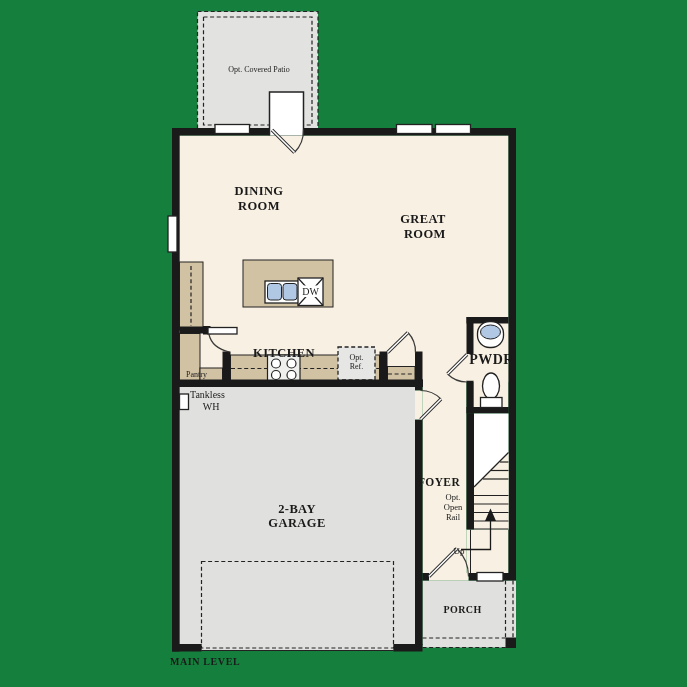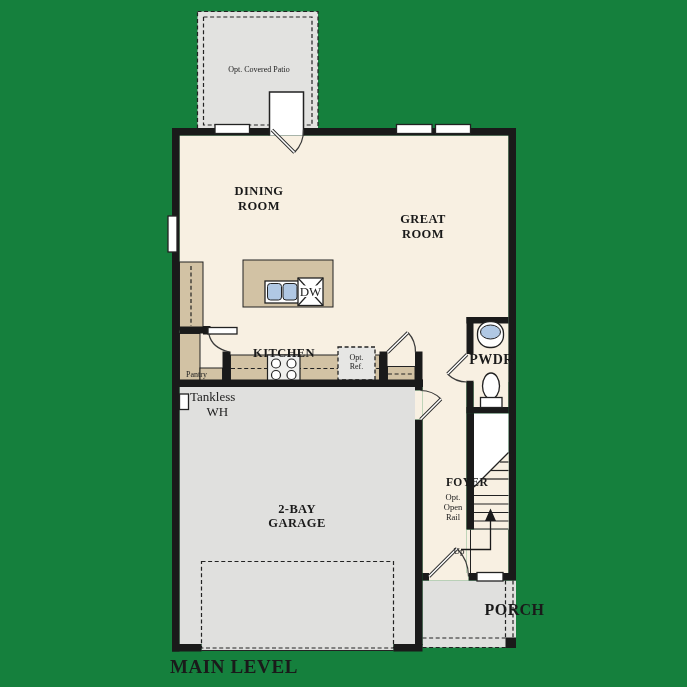--- a/index.html
+++ b/index.html
@@ -3,21 +3,21 @@
 <meta charset="utf-8">
 <style>
   html,body{margin:0;padding:0;background:#ffffff;}
   #plan{position:relative;width:687px;height:687px;background:#15803d;overflow:hidden;
         font-family:Liberation Serif, serif;}
   #plan svg{position:absolute;left:0;top:0;}
   .lbl{position:absolute;transform:translate(-50%,-50%);text-align:center;
        white-space:pre-line;color:#1a1a1a;line-height:1.18;}
   .room{font-weight:bold;font-size:12.5px;letter-spacing:.4px;}
   .small{font-size:8px;color:#222;}
-  .tiny{font-size:13px;color:#222;}
+  .tiny{font-size:10px;color:#222;}
   .left-anchor{transform:none;text-align:center;}
   .pre{white-space:pre;}
   
   .wall{fill:var(--wall);}
   .floor{fill:var(--floor);}
   .gray{fill:var(--garage);}
   .patio{fill:var(--patio);}
   .counter{fill:var(--counter);stroke:#222;stroke-width:1;}
   .fixture{fill:#fff;stroke:#222;stroke-width:1.3;}
   .blue{fill:var(--sink);stroke:#222;stroke-width:1;}
@@ -206,32 +206,32 @@
     <g>
       <path class="arcln" d="M457,548.5 A39.6,39.6 0 0 1 468.5,576.5"></path>
       <line class="leaf1" x1="429" y1="576.5" x2="457" y2="548.5"></line>
       <line class="leaf2" x1="429" y1="576.5" x2="457" y2="548.5"></line>
     </g>
   </svg>
 
   <div class="lbl small" style="left:259px;top:69.5px;">Opt. Covered Patio</div>
   <div class="lbl room" style="left:251px;top:199px;margin-left:8px;">DINING
 ROOM</div>
-  <div class="lbl room" style="left:423px;top:227px;">GREAT
+  <div class="lbl room" style="left:423px;top:227px;text-align:right;">GREAT
 ROOM</div>
   <div class="lbl room" style="left:284px;top:328px;margin-top:25px;">KITCHEN</div>
   <div class="lbl small" style="left:196.5px;top:374.5px;">Pantry</div>
   <div class="lbl tiny" style="left:310.5px;top:291.5px;">DW</div>
   <div class="lbl small" style="left:356.5px;top:361.5px;">Opt.
 Ref.</div>
   <div class="lbl room" style="left:491.5px;top:360px;font-size:14px;">PWDR</div>
   <div class="lbl tiny pre left-anchor" style="left:190px;top:389px;">Tankless
    WH</div>
   <div class="lbl room" style="left:297px;top:516.5px;text-align:center;">2-BAY
 GARAGE</div>
-  <div class="lbl room" style="left:467px;top:483px;font-size:11.5px;">FOYER</div>
+  <div class="lbl room" style="left:439px;top:483px;font-size:11.5px;">FOYER</div>
   <div class="lbl small" style="left:453px;top:507px;font-size:8.5px;">Opt.
 Open
 Rail</div>
   <div class="lbl small" style="left:459px;top:551px;font-size:9px;">Up</div>
-  <div class="lbl room" style="left:492px;top:610px;font-size:16px;padding-left:45px;">PORCH</div>
-  <div class="lbl room left-anchor" style="left:170px;top:656px;font-size:19px;letter-spacing:.6px;">MAIN LEVEL</div>
+  <div class="lbl room" style="left:440px;top:610px;font-size:10px;padding-left:45px;">PORCH</div>
+  <div class="lbl room left-anchor" style="left:170px;top:656px;font-size:10px;letter-spacing:.6px;">MAIN LEVEL</div>
 </div>
 
 </body></html>

